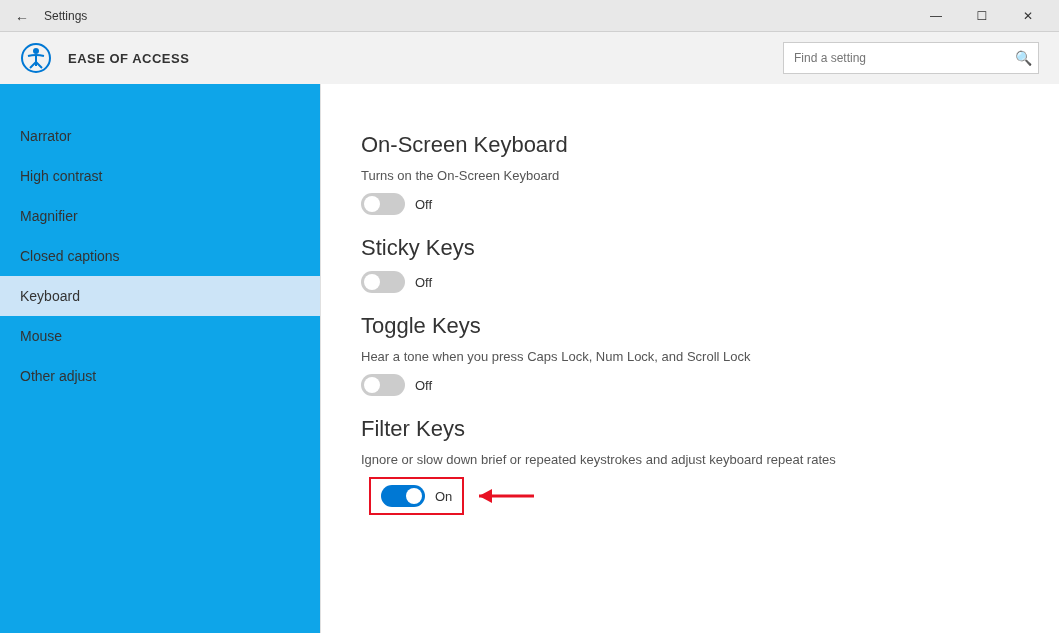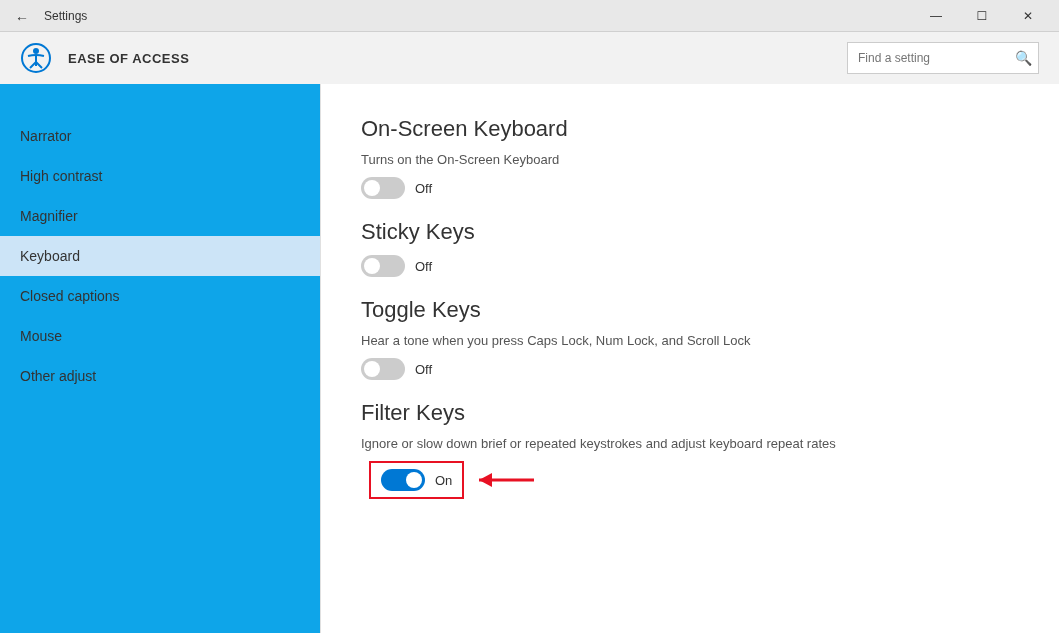--- a/index.html
+++ b/index.html
@@ -76,21 +76,21 @@
     }
     .header-title {
       font-size: 13px;
       font-weight: 600;
       color: #333;
       letter-spacing: 0.5px;
     }
     .search-box {
       margin-left: auto;
       position: relative;
-      width: 192px;
+      width: 256px;
     }
     .search-input {
       width: 100%;
       height: 32px;
       border: 1px solid #ccc;
       background: white;
       padding: 0 32px 0 10px;
       font-size: 12px;
       outline: none;
       color: #333;
@@ -137,21 +137,21 @@
       border-left: 1px solid #e0e0e0;
     }
 
     .section-title {
       font-size: 22px;
       font-weight: 300;
       color: #333;
       margin-bottom: 10px;
       margin-top: 20px;
     }
-    .section-title:first-child { margin-top: 0; }
+    .section-title:first-child { margin-top: 16px; }
 
     .section-desc {
       font-size: 13px;
       color: #555;
       margin-bottom: 10px;
     }
 
     .toggle-row {
       display: flex;
       align-items: center;
@@ -248,25 +248,25 @@
   <div class="sidebar">
     <div class="sidebar-item">
       <span>Narrator</span>
     </div>
     <div class="sidebar-item">
       <span>High contrast</span>
     </div>
     <div class="sidebar-item">
       <span>Magnifier</span>
     </div>
+    <div class="sidebar-item">
+      <span>Closed captions</span>
+    </div>
     <div class="sidebar-item active">
       <span>Keyboard</span>
-    </div>
-    <div class="sidebar-item">
-      <span>Closed captions</span>
     </div>
     <div class="sidebar-item">
       <span>Mouse</span>
     </div>
     <div class="sidebar-item">
       <span>Other adjust</span>
     </div>
   </div>
 
   <div class="content-area">

